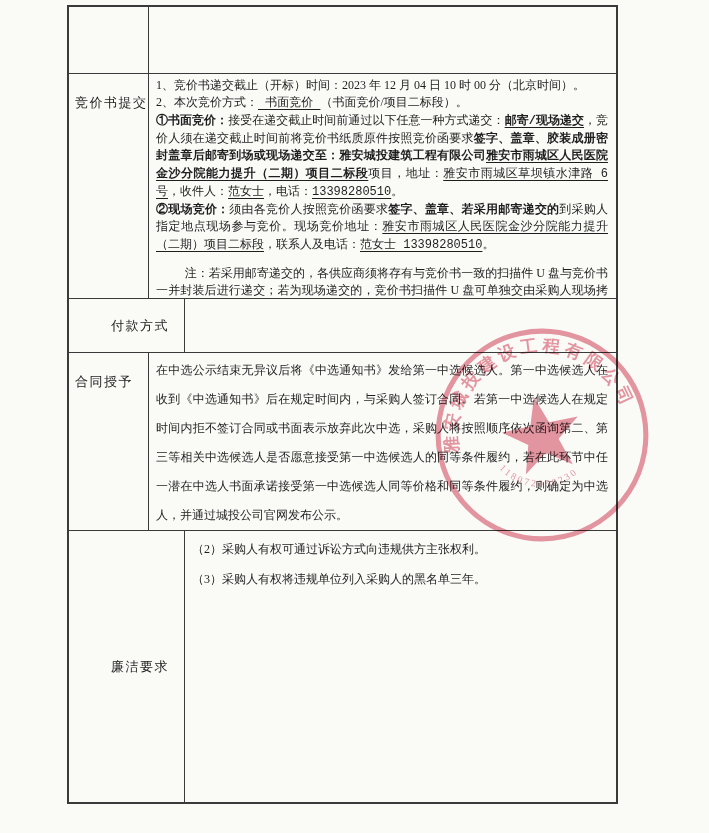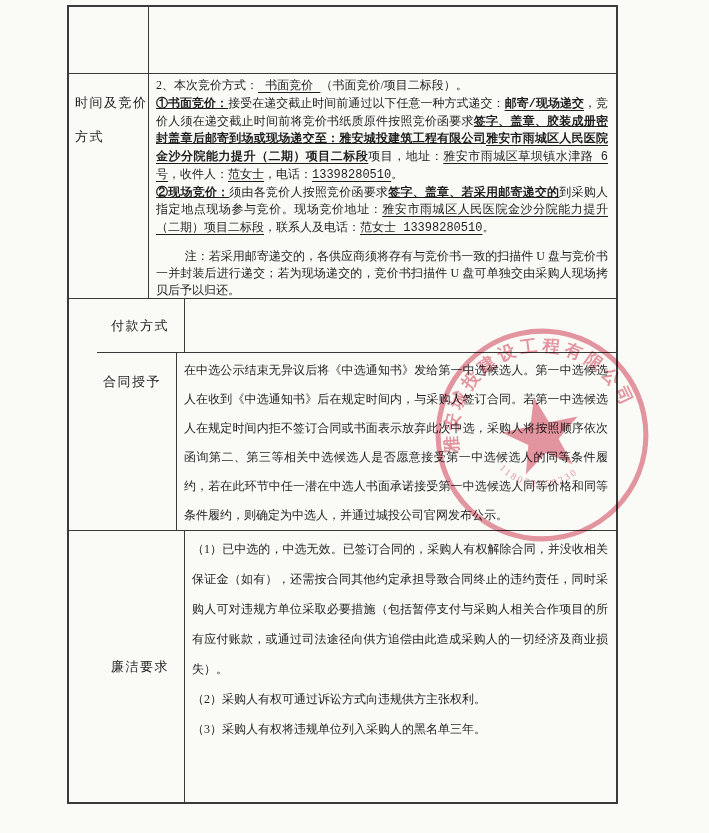--- a/index.html
+++ b/index.html
@@ -23,68 +23,67 @@
   }
   .lcell.top{padding-top:12px;}
   .lcell.center{display:flex;flex-direction:column;justify-content:center;margin-left:36px;}
   .lcell div{line-height:34px;white-space:nowrap;}
   .ccell{
     flex:1;box-sizing:border-box;padding:3px 8px 2px 7px;
     font-size:12px;overflow:hidden;text-align:justify;
   }
   .ccell p{margin:0;padding:0;}
   .ccell p.indent{text-indent:2.4em;margin-top:11px;}
-  .b{font-weight:bold;text-decoration:underline;}
+  .b{font-weight:bold;}
   .u{text-decoration:underline;text-underline-offset:3px;font-family:Liberation Mono, monospace;}
   .seal{
     position:absolute;left:430px;top:323px;width:224px;height:224px;
     transform:rotate(-12deg);
     opacity:0.62;mix-blend-mode:multiply;pointer-events:none;
   }
   .seal text{font-family:"Liberation Serif","DejaVu Serif",serif;}
 </style>
 </head>
 <body>
 
 <div class="doc-table">
     <div class="trow" style="height: 66px;">
       <div class="lcell top"></div>
       <div class="ccell" style="line-height: 18px;"></div>
     </div>
     <div class="trow" style="height: 225px;">
       <div class="lcell top">
-        <div>时间及竞价</div>
-        <div>方式</div>
+        <div>竞价书提交</div>
       </div>
       <div class="ccell" style="line-height: 17px;">
+        <p><span>1、竞价书递交截止（开标）时间：2023 年 12 月 04 日 10 时 00 分（北京时间）。</span></p>
         <p><span>2、本次竞价方式：</span><span class="u"> 书面竞价 </span><span>（书面竞价/项目二标段）。</span></p>
         <p><span class="b">①书面竞价：</span><span>接受在递交截止时间前通过以下任意一种方式递交：</span><span class="b u">邮寄/现场递交</span><span>，竞价人须在递交截止时间前将竞价书纸质原件按照竞价函要求</span><span class="b">签字、盖章、胶装成册密封盖章后邮寄到场或现场递交至：雅安城投建筑工程有限公司</span><span class="b u">雅安市雨城区人民医院金沙分院能力提升（二期）项目二标段</span><span>项目，地址：</span><span class="u">雅安市雨城区草坝镇水津路 6 号</span><span>，收件人：</span><span class="u">范女士</span><span>，电话：</span><span class="u">13398280510</span><span>。</span></p>
         <p><span class="b">②现场竞价：</span><span>须由各竞价人按照竞价函要求</span><span class="b">签字、盖章、若采用邮寄递交的</span><span>到采购人指定地点现场参与竞价。现场竞价地址：</span><span class="u">雅安市雨城区人民医院金沙分院能力提升（二期）项目二标段</span><span>，联系人及电话：</span><span class="u">范女士 13398280510</span><span>。</span></p>
         <p class="indent"><span>注：若采用邮寄递交的，各供应商须将存有与竞价书一致的扫描件 U 盘与竞价书一并封装后进行递交；若为现场递交的，竞价书扫描件 U 盘可单独交由采购人现场拷贝后予以归还。</span></p>
       </div>
     </div>
     <div class="trow" style="height: 54px;">
       <div class="lcell center">
         <div>付款方式</div>
       </div>
     </div>
-    <div class="trow" style="height: 178px; margin-left: 28px;">
+    <div class="trow" style="height: 178px;">
       <div class="lcell top">
         <div>合同授予</div>
       </div>
       <div class="ccell" style="line-height: 29px;">
         <p><span>在中选公示结束无异议后将《中选通知书》发给第一中选候选人。第一中选候选人在收到《中选通知书》后在规定时间内，与采购人签订合同。若第一中选候选人在规定时间内拒不签订合同或书面表示放弃此次中选，采购人将按照顺序依次函询第二、第三等相关中选候选人是否愿意接受第一中选候选人的同等条件履约，若在此环节中任一潜在中选人书面承诺接受第一中选候选人同等价格和同等条件履约，则确定为中选人，并通过城投公司官网发布公示。</span></p>
       </div>
     </div>
     <div class="trow" style="height: 272px;">
       <div class="lcell center">
         <div>廉洁要求</div>
       </div>
       <div class="ccell" style="line-height: 30px;">
-        <p><span>（1）已中选的，中选无效。已签订合同的，采购人有权解除合同，并没收相关保证金（如有），还需按合同其他约定承担导致合同终止的违约责任，同时采购人可对违规方单位采取必要措施（包括暂停支付与采购人相关合作项目的所有应付账款，或通过司法途径向供方追偿由此造成采购人的一切经济及商业损失）。</span></p>
         <p><span>（2）采购人有权可通过诉讼方式向违规供方主张权利。</span></p>
         <p><span>（3）采购人有权将违规单位列入采购人的黑名单三年。</span></p>
       </div>
     </div>
   </div>
 
 <svg class="seal" viewBox="0 0 220 220" xmlns="http://www.w3.org/2000/svg" aria-hidden="true">
   <defs>
     <path id="arcTop" d="M 26 112 A 84 84 0 0 1 194 112" fill="none"></path>
     <path id="arcNum" d="M 60 130 A 56 56 0 0 0 160 130" fill="none"></path>

